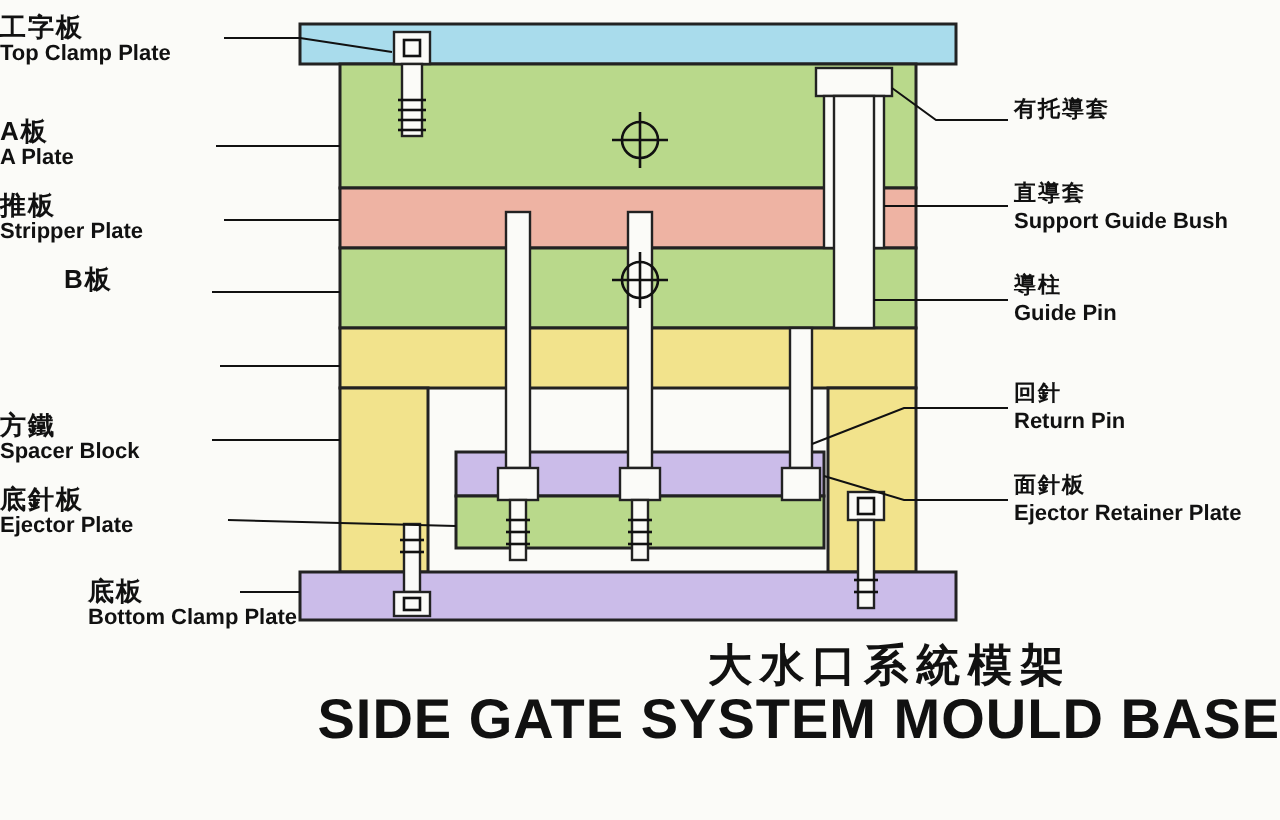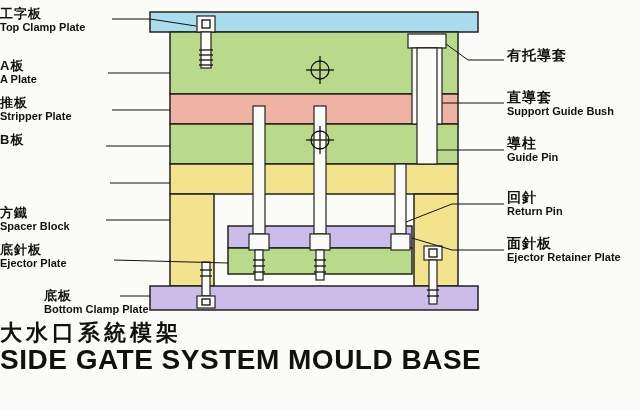--- a/index.html
+++ b/index.html
@@ -2,25 +2,25 @@
 <html><head>
 <meta charset="utf-8">
 <style>
   html,body{margin:0;padding:0;background:#fbfbf8;}
   #stage{position:relative;width:640px;height:410px;background:#fbfbf8;overflow:hidden;
          font-family:"Liberation Sans","DejaVu Sans",sans-serif;color:#111;}
   .lbl{position:absolute;width:142px;text-align:left;font-weight:bold;}
   .lbl .zh{font-size:13px;line-height:15px;letter-spacing:1px;}
   .lbl .en{font-size:11px;line-height:13px;}
   .lbl-r{position:absolute;left:507px;width:132px;text-align:left;font-weight:bold;}
-  .lbl-r .zh{font-size:14px;line-height:15px;letter-spacing:1px;}
+  .lbl-r .zh{font-size:11px;line-height:15px;letter-spacing:1px;}
   .lbl-r .en{font-size:11px;line-height:13px;}
-  #title-zh{position:absolute;top:318px;left:0;width:536px;text-align:left;
+  #title-zh{position:absolute;top:318px;left:0;width:536px;text-align:right;
             font-weight:bold;font-size:22px;letter-spacing:4px;}
-  #title-en{position:absolute;top:344px;left:0;width:640px;text-align:left;
+  #title-en{position:absolute;top:344px;left:0;width:640px;text-align:right;
             font-weight:bold;font-size:28px;letter-spacing:0.5px;}
   svg{position:absolute;top:0;left:0;}
   .plate{stroke:#222;stroke-width:1.5;}
   .hw{stroke:#222;stroke-width:1.2;}
   .leader{stroke:#111;stroke-width:1;fill:none;}
   .mark{stroke:#111;stroke-width:1.3;fill:none;}
 </style>
 </head>
 <body>
 
@@ -126,21 +126,21 @@
     <div class="en">Top Clamp Plate</div>
   </div>
   <div class="lbl" style="top:58px;left:0;">
     <div class="zh">A板</div>
     <div class="en">A Plate</div>
   </div>
   <div class="lbl" style="top:95px;left:0;">
     <div class="zh">推板</div>
     <div class="en">Stripper Plate</div>
   </div>
-  <div class="lbl" style="top:132px;left:0;">
+  <div class="lbl" style="top:132px;left:0;padding-left:32px;">
     <div class="zh">B板</div>
   </div>
   <div class="lbl" style="top:205px;left:0;">
     <div class="zh">方鐵</div>
     <div class="en">Spacer Block</div>
   </div>
   <div class="lbl" style="top:242px;left:0;">
     <div class="zh">底針板</div>
     <div class="en">Ejector Plate</div>
   </div>

